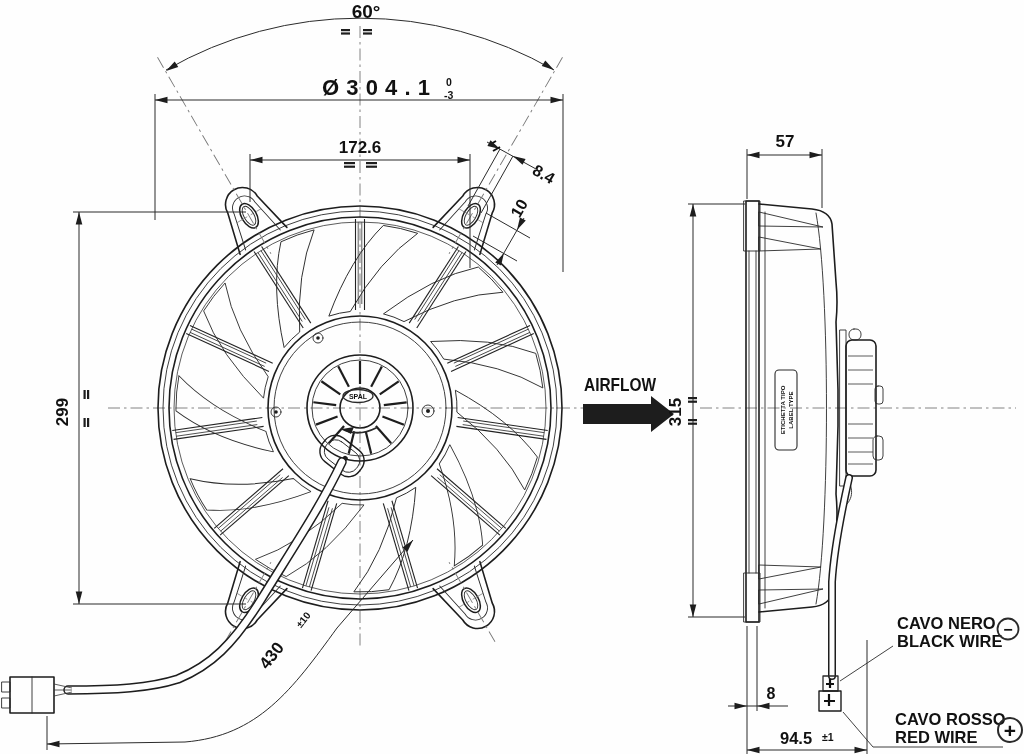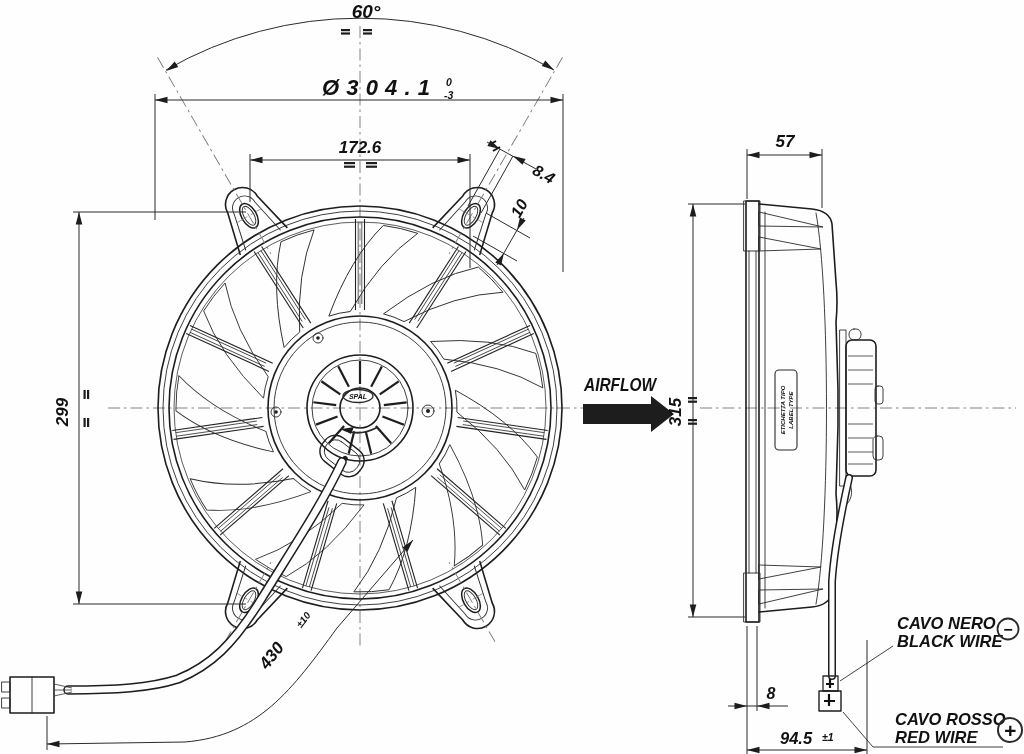--- a/index.html
+++ b/index.html
@@ -1,16 +1,16 @@
 <!DOCTYPE html>
 <html><head>
 <meta charset="utf-8">
 <style>
   html,body{margin:0;padding:0;background:#ffffff;}
-  .page{width:1024px;height:754px;position:relative;background:#fefefe;overflow:hidden;font-style:italic;}
+  .page{width:1024px;height:754px;position:relative;background:#fefefe;overflow:hidden;}
   svg{display:block;}
   .ol  {fill:none;stroke:#1d1d1d;stroke-width:1.6;stroke-linejoin:round;stroke-linecap:round;}
   .ol2 {fill:none;stroke:#2a2a2a;stroke-width:0.9;stroke-linejoin:round;stroke-linecap:round;}
   .thin{fill:none;stroke:#333;stroke-width:0.8;}
   .dim {fill:none;stroke:#2b2b2b;stroke-width:1;}
   .cl  {fill:none;stroke:#777;stroke-width:0.9;stroke-dasharray:12 4 2.5 4;}
   .arr {fill:#1d1d1d;stroke:none;}
   .mark{fill:#1d1d1d;stroke:none;}
   .tube-o{fill:none;stroke:#1d1d1d;stroke-width:9.5;stroke-linecap:round;}
   .tube-i{fill:none;stroke:#fefefe;stroke-width:6.5;stroke-linecap:round;}

